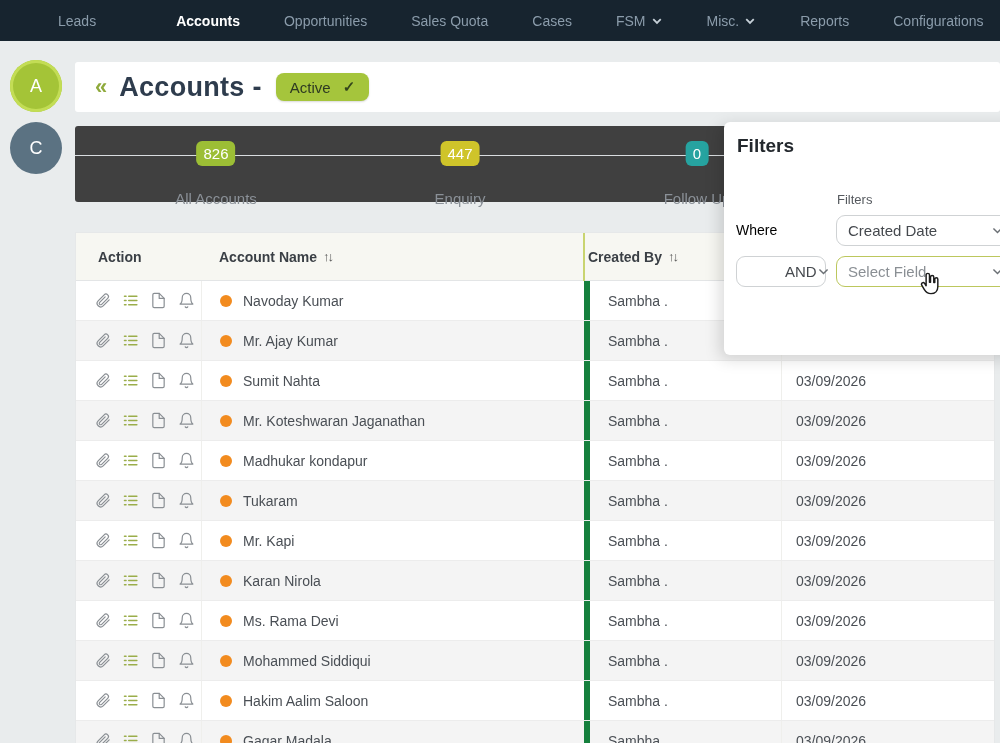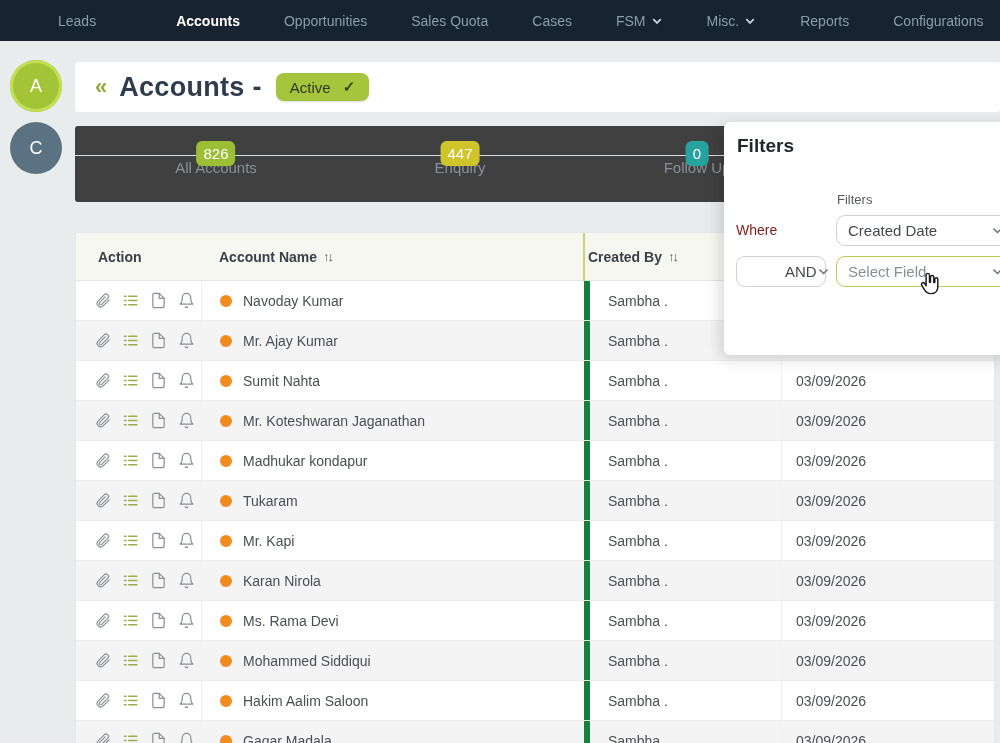--- a/index.html
+++ b/index.html
@@ -30,21 +30,21 @@
     color:#2e3a22; display:flex; align-items:center; gap:12px; box-shadow:0 1px 2px rgba(0,0,0,.15); }
   .active-badge .check { font-weight:bold; color:#33451c; }
 
   
   .stats-card { position:absolute; left:75px; top:126px; width:925px; height:76px;
     background:#404040; border-radius:3px; }
   .stats-line { position:absolute; left:0; top:29px; width:100%; height:1px; background:#d9dde0; }
   .stat { position:absolute; top:0; transform:translateX(-50%); text-align:center; }
   .stat-badge { display:inline-block; min-width:22px; padding:4px 7px; border-radius:6px;
     color:#fff; font-size:15px; position:relative; top:15px; }
-  .stat-label { display:block; margin-top:8px; font-size:15px; color:#8a9097; }
+  .stat-label { display:block; margin-top:39px; font-size:15px; color:#8a9097; }
   .stat:first-child .stat-label { color:#3a4450; font-weight:bold; }
   .stat-0 { left:141px; } .stat-1 { left:385px; } .stat-2 { left:622px; }
 
   
   .table-card { position:absolute; left:75px; top:232px; width:920px; height:511px;
     background:#ffffff; border:1px solid #e6e8e9; }
   .thead { position:relative; display:flex; height:48px; background:#f7f7f2;
     border-bottom:1px solid #e3e5e6; align-items:center; }
   .th { font-size:14px; font-weight:bold; color:#3a3f45; display:flex; align-items:center; gap:6px; }
   .th-action { width:125px; padding-left:22px; }
@@ -65,21 +65,21 @@
     display:flex; align-items:center; }
   .cell-name, .cell-created, .cell-date { font-size:14px; color:#4a4f55; }
   .orange-dot { width:12px; height:12px; border-radius:50%; background:#f28b1f; flex:none; }
   .row-icon { width:17px; height:17px; flex:none; cursor:pointer; }
 
   
   .filters-panel { position:absolute; left:724px; top:122px; width:296px; height:233px;
     background:#ffffff; border-radius:6px 0 0 6px; box-shadow:-4px 4px 16px rgba(0,0,0,.15); z-index:30; }
   .filters-title { position:absolute; left:13px; top:13px; font-size:19px; font-weight:bold; color:#23282d; }
   .filters-field-label { position:absolute; left:113px; top:70px; font-size:13px; color:#55595e; }
-  .where-label { position:absolute; left:12px; top:100px; font-size:14px; color:#7f1d1d; }
+  .where-label { position:absolute; left:12px; top:100px; font-size:14px; color:#000000; }
   .fselect { position:absolute; height:31px; border:1px solid #cfd2d4; border-radius:9px; background:#fff;
     display:flex; align-items:center; justify-content:space-between; padding:0 11px; font-size:15px;
     color:#45494e; cursor:pointer; }
   .fselect .chev { width:13px; height:13px; flex:none; }
   .sel-field { left:112px; top:93px; width:180px; }
   .sel-operator { left:12px; top:134px; width:90px;padding-left:48px; }
   .sel-value { left:112px; top:134px; width:180px; border-color:#bcc75d; color:#8a8f94; }
 
   .cursor-pointer { position:absolute; left:916px; top:270px; width:27px; height:27px; z-index:40; }
 </style>

